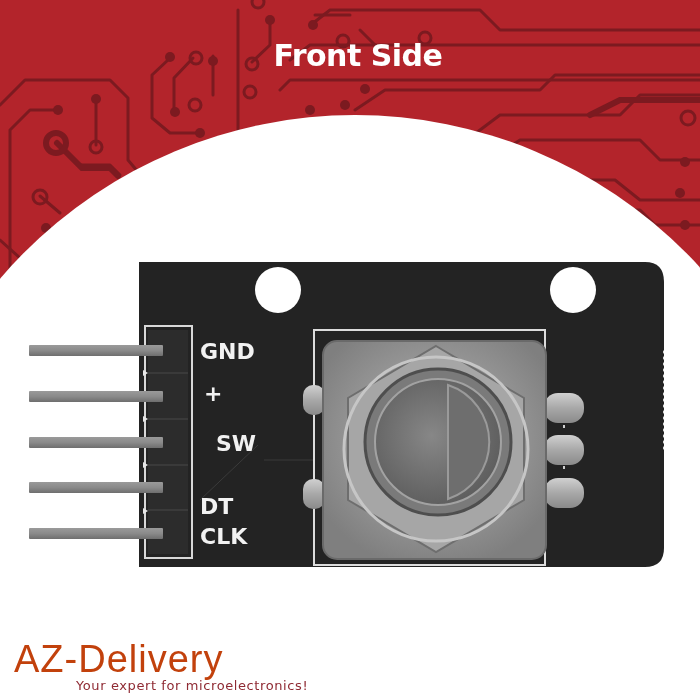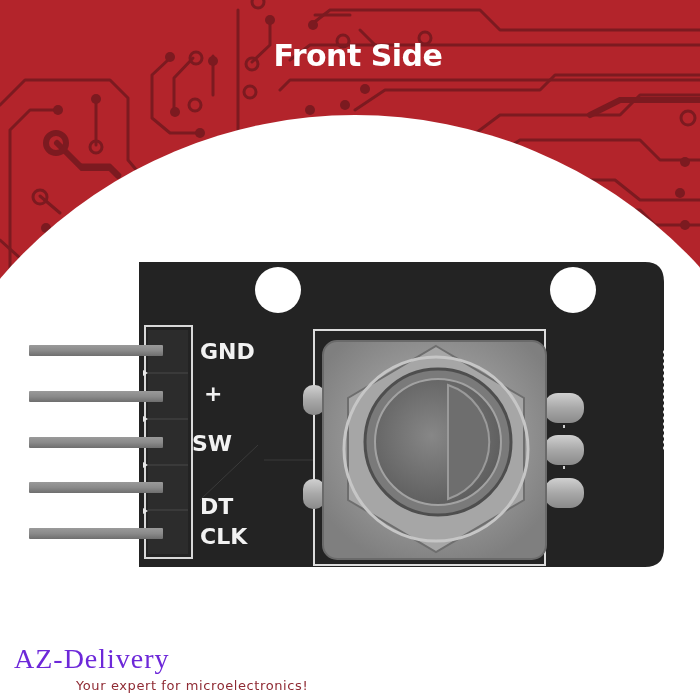--- a/index.html
+++ b/index.html
@@ -2,21 +2,21 @@
 <html><head>
 <meta charset="utf-8">
 <style>
   html,body{margin:0;padding:0;}
   body{width:700px;height:700px;position:relative;overflow:hidden;background:#ffffff;font-family:"Liberation Sans",sans-serif;}
   .banner{position:absolute;left:0;top:0;width:700px;height:700px;}
   .title{position:absolute;left:0;top:38px;width:716px;text-align:center;color:#ffffff;font-family:"DejaVu Sans",sans-serif;font-weight:bold;font-size:30px;letter-spacing:-0.5px;}
   .board{position:absolute;left:0;top:250px;width:700px;height:330px;}
   .pin-label{position:absolute;color:#f2f2f2;font-family:"DejaVu Sans",sans-serif;font-weight:bold;font-size:22px;letter-spacing:0px;}
   .logo{position:absolute;left:14px;top:640px;}
-  .logo-main{font-family:Liberation Serif, serif;font-size:28px;color:#6d28d9;letter-spacing:1px;line-height:38px;font-weight:normal;}
+  .logo-main{font-family:Liberation Sans, sans-serif;font-size:38px;color:#c2410c;letter-spacing:1px;line-height:38px;font-weight:normal;}
   .logo-tag{position:absolute;left:62px;top:38px;font-family:"DejaVu Sans",sans-serif;font-size:13px;color:#8f2a33;letter-spacing:0.6px;white-space:nowrap;}
 </style>
 </head>
 <body>
 
 <svg class="banner" viewBox="0 0 700 700" xmlns="http://www.w3.org/2000/svg">
   <rect x="0" y="0" width="700" height="330" fill="#b3242b"></rect>
   <g stroke="#7c1a20" stroke-width="3" fill="none" stroke-linecap="round" stroke-linejoin="round">
 
     <polyline points="0,105 25,80 110,80 128,98 128,160 138,172"></polyline>
@@ -179,20 +179,20 @@
   <circle cx="436" cy="449" r="92" fill="none" stroke="#c6c6c6" stroke-width="3"></circle>
 
   <circle cx="438" cy="442" r="73" fill="#7a7a7a" stroke="#4e4e4e" stroke-width="3"></circle>
 
   <circle cx="438" cy="442" r="63" fill="url(#shaftGrad)" stroke="#a2a2a2" stroke-width="2"></circle>
   <path d="M448,385 A60,60 0 0 1 448,499 Z" fill="#6e6e6e" stroke="#9a9a9a" stroke-width="2"></path>
 </svg>
 
 <div class="pin-label" style="left:200px;top:339px;">GND</div>
 <div class="pin-label" style="left:204px;top:381px;">+</div>
-<div class="pin-label" style="left:192px;top:431px;">SW</div>
+<div class="pin-label" style="left:216px;top:431px;">SW</div>
 <div class="pin-label" style="left:200px;top:494px;">DT</div>
 <div class="pin-label" style="left:200px;top:524px;">CLK</div>
 
 <div class="logo">
   <div class="logo-main">AZ-Delivery</div>
   <div class="logo-tag">Your expert for microelectronics!</div>
 </div>
 
 </body></html>

